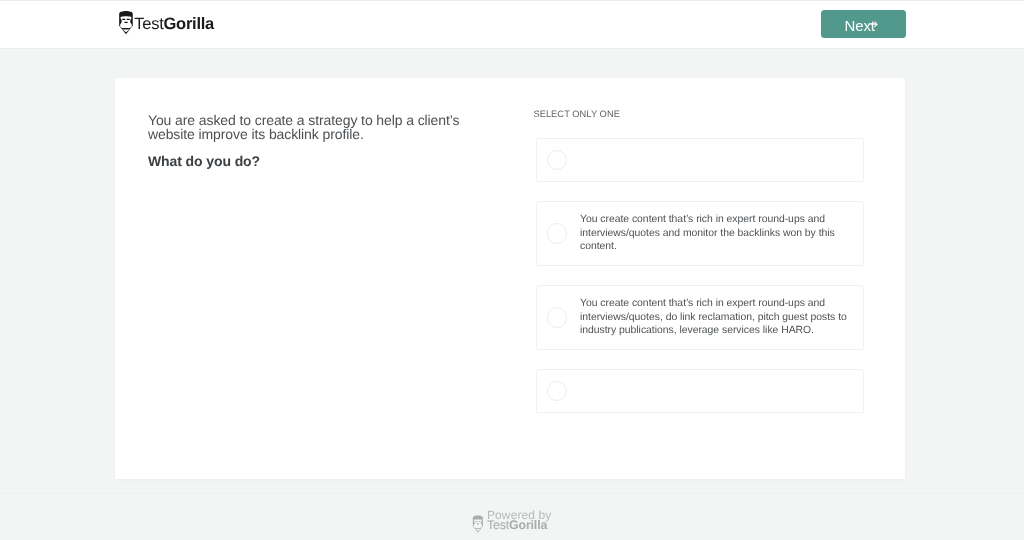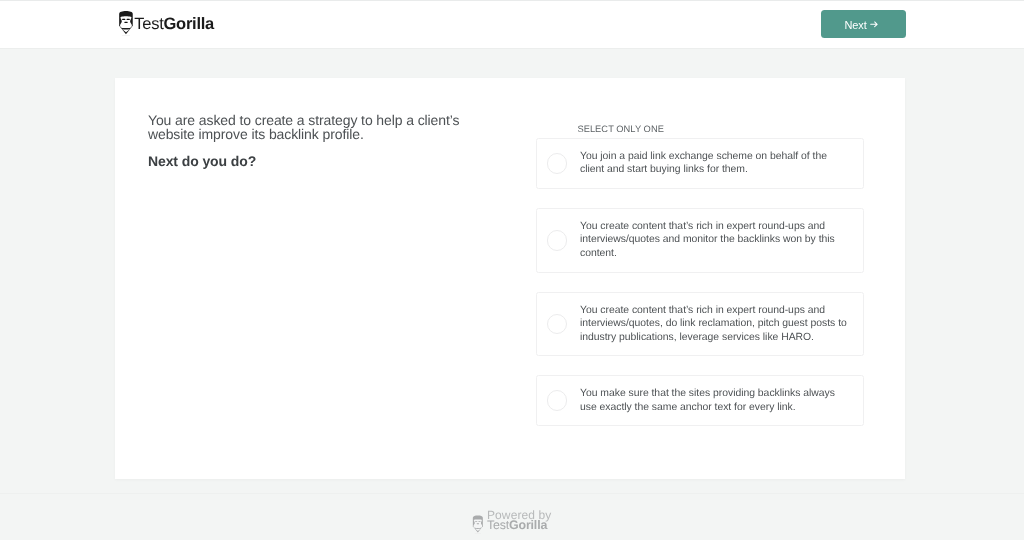--- a/index.html
+++ b/index.html
@@ -35,21 +35,21 @@
   .logo-text .bold { font-weight: 700; }
 
   .next-btn {
     position: absolute; left: 821px; top: 9.7px;
     width: 85px; height: 28.5px;
     background: #51998c;
     border: none; border-radius: 3.5px;
     color: #ffffff; font-size: 11.4px; font-family: inherit; letter-spacing: -0.1px;
     cursor: pointer; padding: 0;
   }
-  .next-btn .btn-label { position: absolute; left: 23.5px; top: 10.6px; line-height: 11.4px; font-size: 11px; }
+  .next-btn .btn-label { position: absolute; left: 23.5px; top: 10.6px; line-height: 11.4px; font-size: 15px; }
   .next-btn .arrow { position: absolute; left: 48.6px; top: 9.9px; width: 8.6px; height: 8.6px; display:block; }
 
   
   .card {
     position: absolute; left: 115.4px; top: 78.1px;
     width: 789.3px; height: 401px;
     background: #ffffff;
     box-shadow: 0 1px 3px rgba(0,0,0,0.035);
     box-sizing: border-box;
   }
@@ -57,23 +57,23 @@
   .question {
     position: absolute; left: 32.6px; top: 36.2px; width: 334px;
     color: #4d5154; font-size: 14px; line-height: 13.4px; letter-spacing: -0.1px;
   }
   .question .prompt { margin: 0; }
   .question .what { margin: 13.9px 0 0 0; font-weight: 700; color: #3c4043; }
 
   .answers { position: absolute; left: 420.3px; top: 29px; width: 328px; }
   #options-container { position: absolute; left: 0; top: 30.8px; width: 328px; }
   .select-label {
-    position: absolute; left: -2.3px; top: 16px;
+    position: absolute; left: -2.3px; top: 1px;
     font-size: 9.3px; color: #5e6366; letter-spacing: 0.05px;
-    line-height: 12px; white-space: nowrap; margin-left: 44px;
+    line-height: 12px; white-space: nowrap;
   }
   .option {
     border: 1px solid #f0f0f1; border-radius: 2.5px;
     background: #fff; display: flex; align-items: center;
     padding: 10.9px 14px 10.9px 10px; margin-bottom: 19.1px;
     box-sizing: border-box; cursor: pointer;
   }
   .radio {
     width: 20.6px; height: 20.6px; border: 1px solid #ececed; border-radius: 50%;
     flex: 0 0 20.6px; margin-right: 12.7px; box-sizing: border-box;
@@ -118,40 +118,38 @@
       <span class="btn-label">Next</span>
       <svg class="arrow" viewBox="0 0 24 24">
           <path d="M2 12 H19 M13 5.5 L20 12 L13 18.5" fill="none" stroke="#ffffff" stroke-width="2.9" stroke-linecap="round" stroke-linejoin="round"></path>
         </svg>
     </button>
   </div>
 
   <div class="card">
     <div class="question">
       <p class="prompt">You are asked to create a strategy to help a client’s website improve its backlink profile.</p>
-      <p class="what">Next do you do?</p>
+      <p class="what">What do you do?</p>
     </div>
     <div class="answers">
       <div class="select-label">SELECT ONLY ONE</div>
       <div id="options-container">
           <div class="option">
             <span class="radio"></span>
-            <span class="option-text">You join a paid link exchange scheme on behalf of the client and start buying links for them.</span>
           </div>
           <div class="option">
             <span class="radio"></span>
             <span class="option-text">You create content that’s rich in expert round-ups and interviews/quotes and monitor the backlinks won by this content.</span>
           </div>
           <div class="option">
             <span class="radio"></span>
             <span class="option-text">You create content that’s rich in expert round-ups and interviews/quotes, do link reclamation, pitch guest posts to industry publications, leverage services like HARO.</span>
           </div>
           <div class="option">
             <span class="radio"></span>
-            <span class="option-text">You make sure that the sites providing backlinks always use exactly the same anchor text for every link.</span>
           </div>
         </div>
     </div>
   </div>
 
   <div class="footer-sep"></div>
   <div class="footer">
     <div class="powered">
       <svg class="powered-mark" viewBox="0 0 110 176">
       <path fill="#a9abac" d="M55 0 C30 0 8 6 8 20.5 L8 102 L55 161 L102 102 L102 20.5 C102 6 80 0 55 0 Z"></path>

